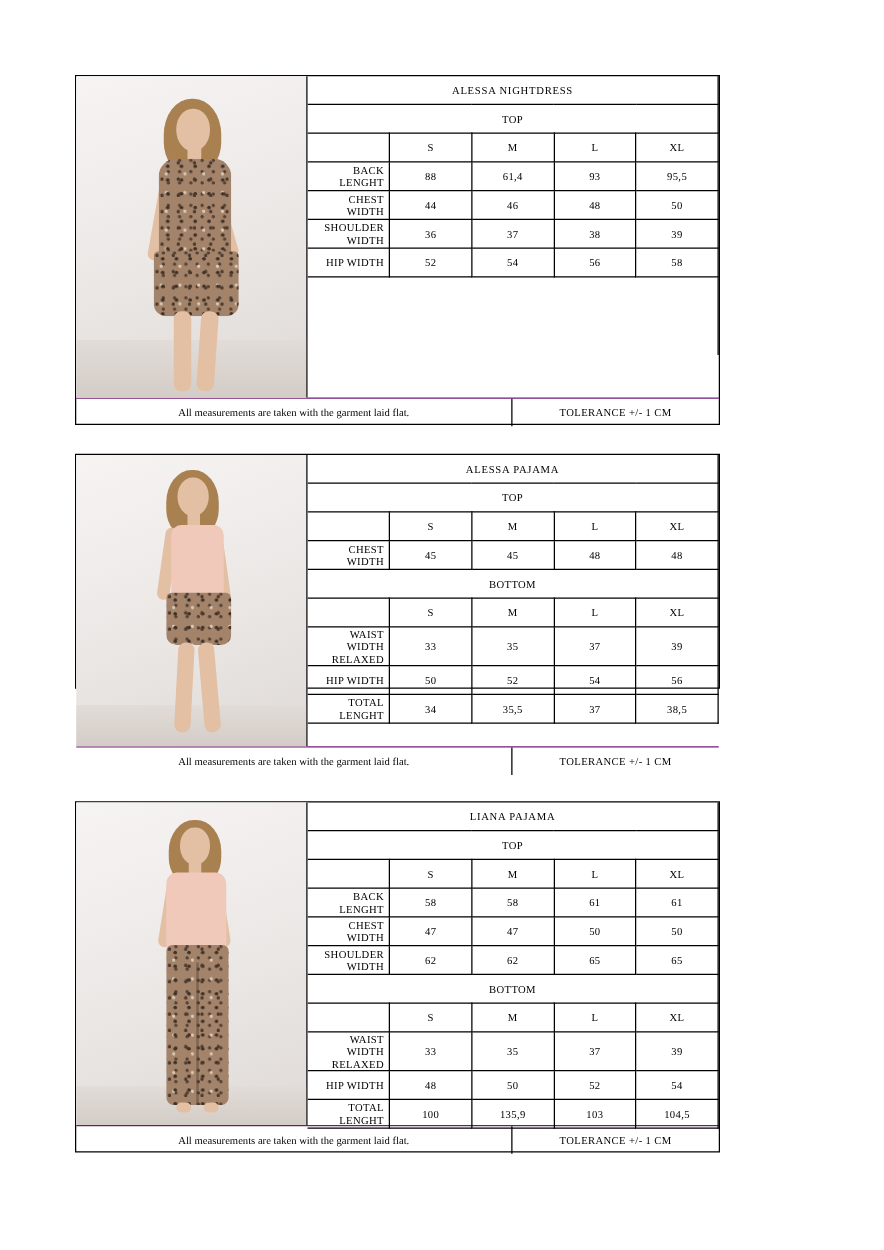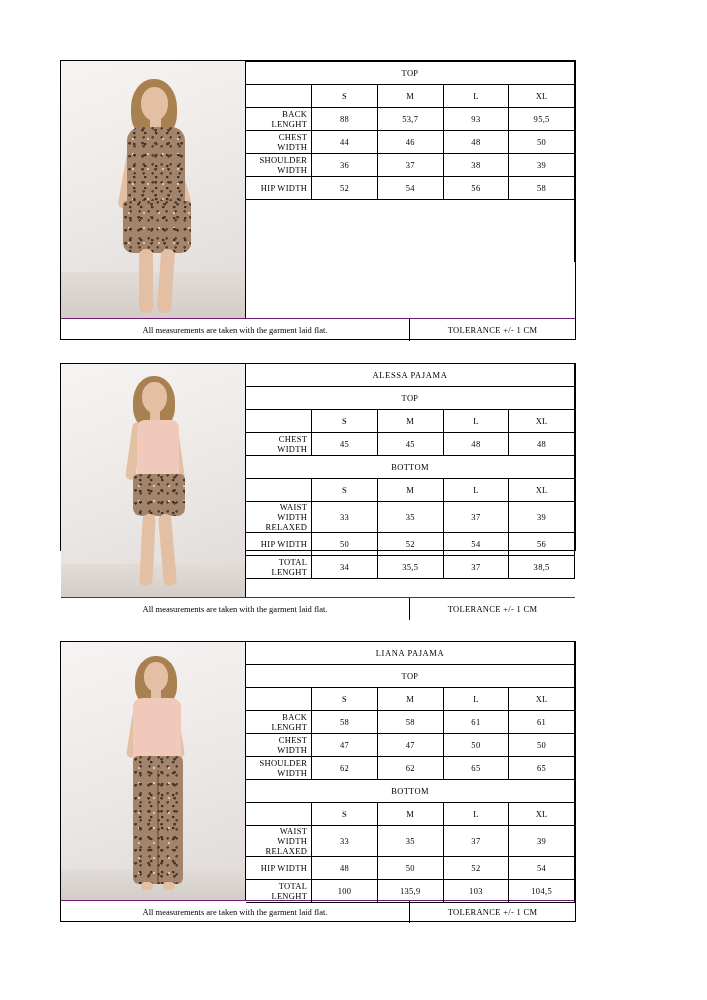--- a/index.html
+++ b/index.html
@@ -148,33 +148,36 @@
           <div class="garm pat" style="position:absolute; left:62px; top:140px; width:68px; height:52px; border-radius:4px 4px 10px 10px;"></div>
 
           <div class="sk" style="left:78px; top:188px; width:14px; height:64px; border-radius:6px;"></div>
           <div class="sk" style="left:98px; top:188px; width:14px; height:64px; border-radius:6px; transform:rotate(4deg);"></div>
         </div>
       </div>
       <div class="tbl-wrap">
         <table class="spec">
           <tbody>
             <tr>
+              <td class="title no-left no-top" colspan="5">ALESSA NIGHTDRESS</td>
+            </tr>
+            <tr>
               <td class="no-left" colspan="5">TOP</td>
             </tr>
             <tr>
               <td class="label no-left"></td>
               <td>S</td>
               <td>M</td>
               <td>L</td>
               <td>XL</td>
             </tr>
             <tr>
               <td class="label no-left">BACK LENGHT</td>
               <td>88</td>
-              <td>53,7</td>
+              <td>61,4</td>
               <td>93</td>
               <td>95,5</td>
             </tr>
             <tr>
               <td class="label no-left">CHEST WIDTH</td>
               <td>44</td>
               <td>46</td>
               <td>48</td>
               <td>50</td>
             </tr>

